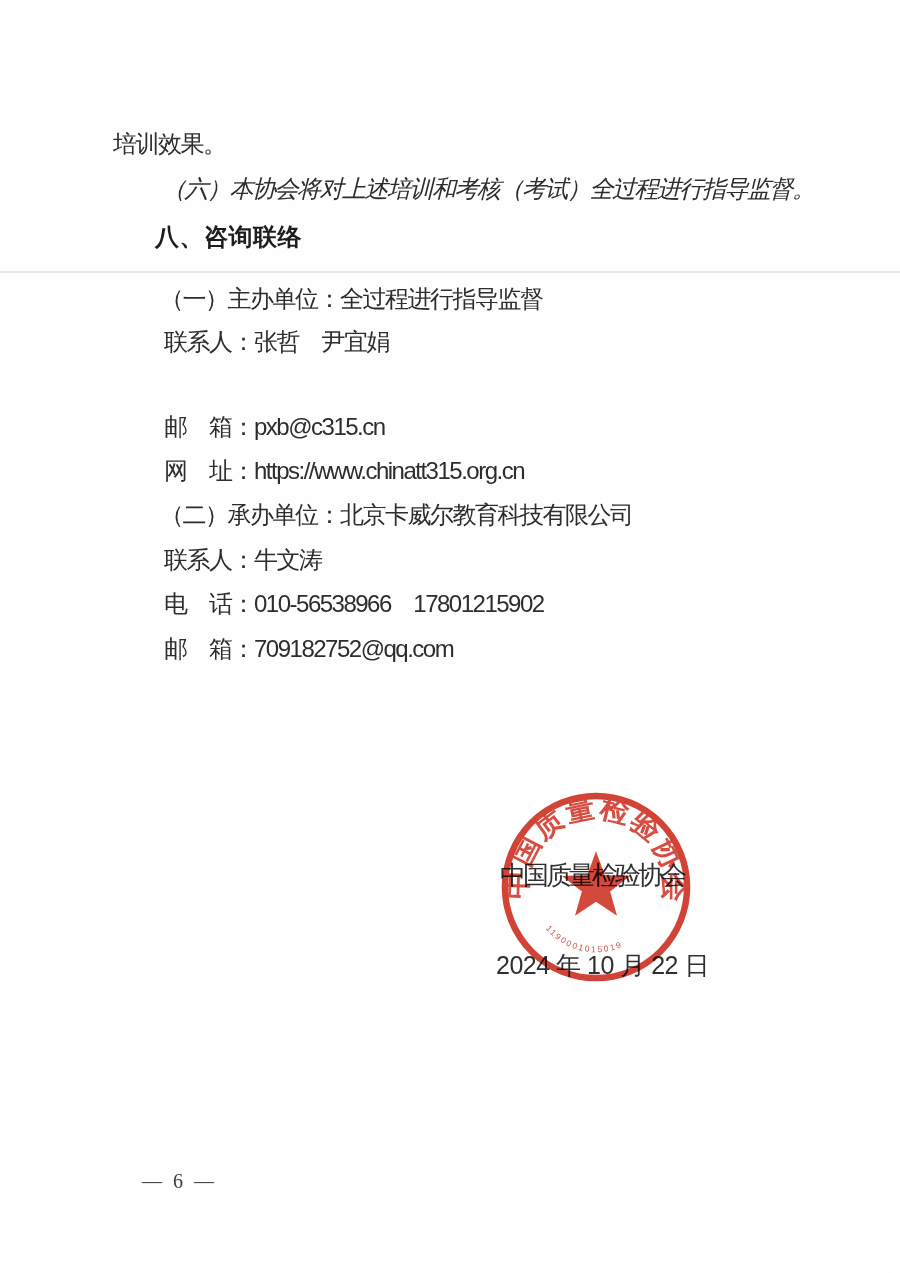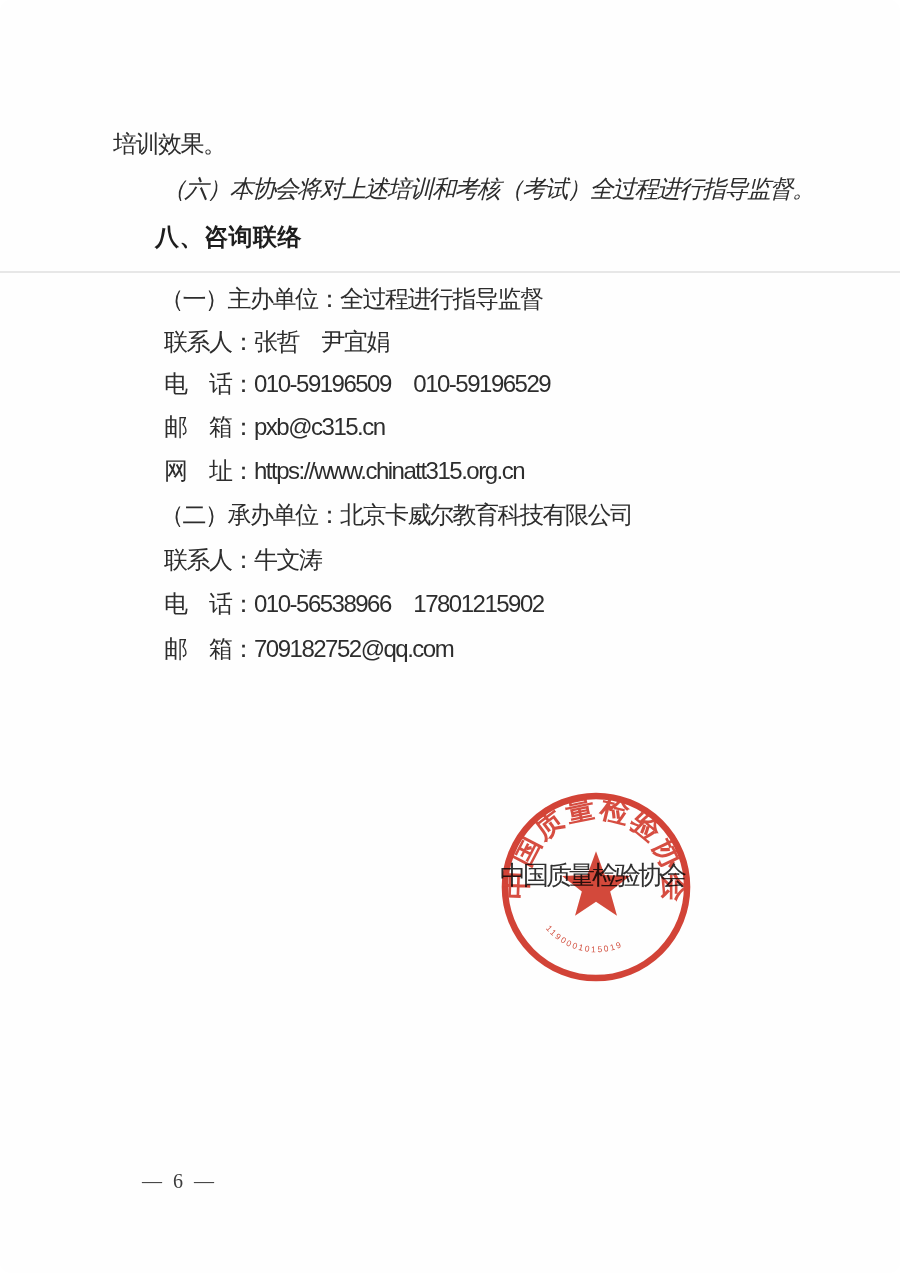--- a/index.html
+++ b/index.html
@@ -66,29 +66,29 @@
 
 <div class="page">
 
   <div class="scan-band"></div>
 
   <div class="doc-line l0">培训效果。</div>
   <div class="doc-line l1">（六）本协会将对上述培训和考核（考试）全过程进行指导监督。</div>
   <div class="doc-line l2">八、咨询联络</div>
   <div class="doc-line l3">（一）主办单位：全过程进行指导监督</div>
   <div class="doc-line l4">联系人：张哲　尹宜娟</div>
-  <div class="doc-line l5">电　话：010-59196509　010-59196529</div>
   <div class="doc-line l6">邮　箱：pxb@c315.cn</div>
   <div class="doc-line l7">网　址：https://www.chinatt315.org.cn</div>
   <div class="doc-line l8">（二）承办单位：北京卡威尔教育科技有限公司</div>
   <div class="doc-line l9">联系人：牛文涛</div>
   <div class="doc-line l10">电　话：010-56538966　17801215902</div>
   <div class="doc-line l11">邮　箱：709182752@qq.com</div>
 
   <div class="sig-org">中国质量检验协会</div>
+  <div class="sig-date">2024 年 10 月 22 日</div>
 
   <svg class="seal" viewBox="0 0 200 200" xmlns="http://www.w3.org/2000/svg" aria-hidden="true">
     <defs>
       <path id="arcTop" d="M 32.3 118 A 70 70 0 1 1 167.7 118" fill="none"></path>
       <path id="arcBottom" d="M 42.3 132 A 66 66 0 0 0 157.7 132" fill="none"></path>
     </defs>
     <circle cx="100" cy="100" r="92" fill="none" stroke="#cd2c1e" stroke-width="6.5" opacity="0.96"></circle>
     <polygon points="100,64 108.8,87.9 134.2,88.9 114.3,104.6 121.2,129.1 100,115 78.8,129.1 85.7,104.6 65.8,88.9 91.2,87.9" fill="#cf3021" opacity="0.95"></polygon>
     <text font-size="29" fill="#d23527" opacity="0.95" font-family="Liberation Serif, DejaVu Serif, serif" font-weight="bold">
       <textPath href="#arcTop" startOffset="6" textLength="246">中国质量检验协会</textPath>

